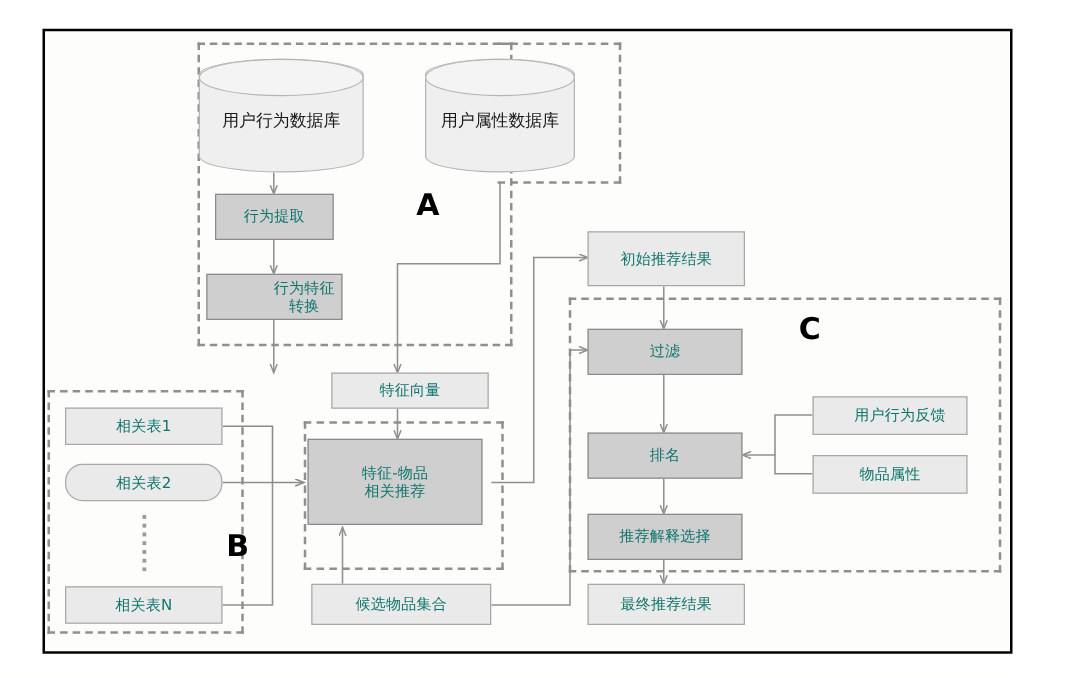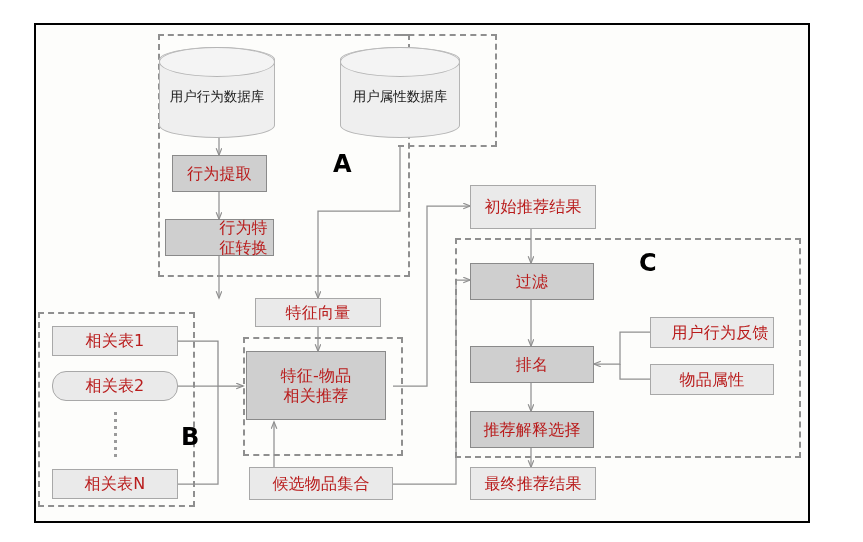--- a/index.html
+++ b/index.html
@@ -17,21 +17,21 @@
   }
 
   
   #wires{position:absolute;left:0;top:0;width:863px;height:542px;pointer-events:none;}
 
   
   .node{
     position:absolute;box-sizing:border-box;
     display:flex;align-items:center;justify-content:center;
     text-align:center;line-height:1.22;
-    font-size:16px;color:#b91c1c;
+    font-size:12px;color:#0f766e;
     letter-spacing:.2px;
     white-space:pre-line;
   }
   .box-dark{
     background:#cfcfcf;border:1.4px solid #8a8a8a;
   }
   .box-light{
     background:#eaeaea;border:1.4px solid #a8a8a8;
   }
 
@@ -133,39 +133,39 @@
   <div class="region" style="left:38px;top:312px;width:157px;height:195px;"></div>
 
   <div class="region" style="left:243px;top:337px;width:160px;height:119px;"></div>
 
   <div class="region" style="left:455px;top:238px;width:346px;height:220px;"></div>
 
   <div class="region-label" style="left:333px;top:150px;">A</div>
   <div class="region-label" style="left:181px;top:423px;">B</div>
   <div class="region-label" style="left:639px;top:249px;">C</div>
 
-  <div class="cyl" style="left:159px;top:47px;width:116px;height:91px;">
+  <div class="cyl" style="left:159px;top:47px;width:132px;height:91px;">
     <span class="cap"></span>
     <span class="lbl">用户行为数据库</span>
   </div>
 
   <div class="cyl" style="left:340px;top:47px;width:120px;height:91px;">
     <span class="cap"></span>
     <span class="lbl">用户属性数据库</span>
   </div>
 
   <div class="node box-dark" style="left:172px;top:155px;width:95px;height:37px;">
     <span>行为提取</span>
   </div>
 
   <div class="node box-dark" style="left:165px;top:219px;width:109px;height:37px;padding-left:48px;">
     <span>行为特征转换</span>
   </div>
 
-  <div class="node box-light" style="left:255px;top:298px;width:126px;height:29px;">
+  <div class="node box-light" style="left:265px;top:298px;width:126px;height:29px;">
     <span>特征向量</span>
   </div>
 
   <div class="node box-light" style="left:52px;top:326px;width:126px;height:30px;">
     <span>相关表1</span>
   </div>
   <div class="node box-light" style="left:52px;top:371px;width:126px;height:30px;border-radius:14px;">
     <span>相关表2</span>
   </div>
   <div class="vdots" style="left:114px;top:412px;height:45px;"></div>

